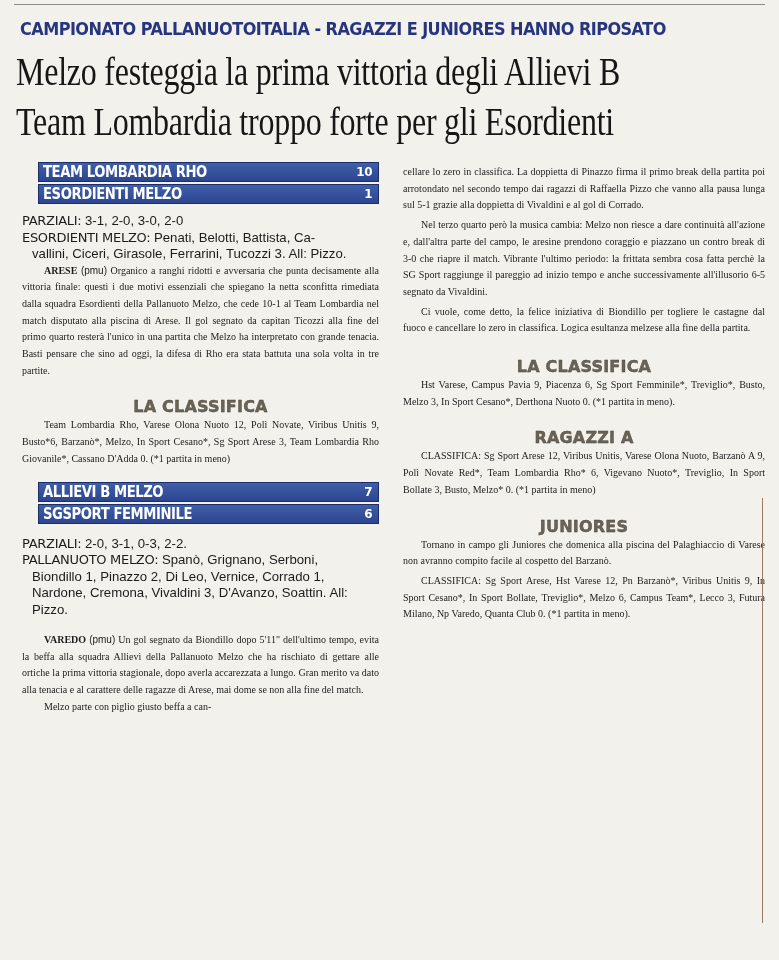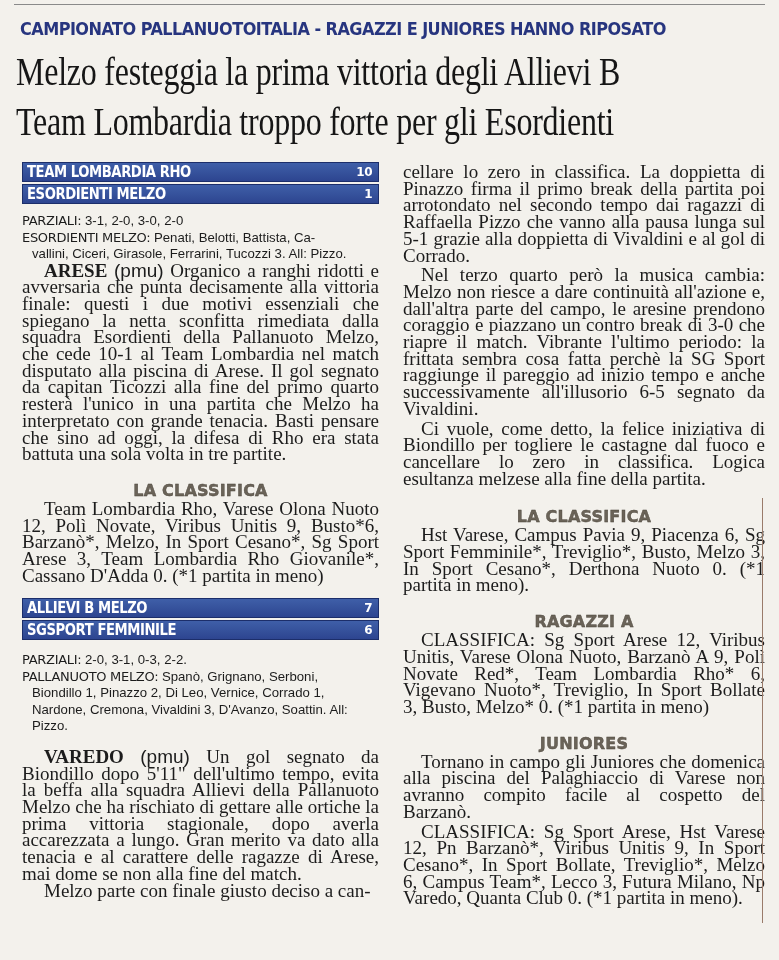--- a/index.html
+++ b/index.html
@@ -34,31 +34,32 @@
     background: #9a7b6a;
   }
   .scorebar {
     background: linear-gradient(#3f5fa8, #2d4590);
     border: 1px solid #1c2e6a;
     color: #fff; height: 18px; margin-bottom: 2px;
     display: flex; justify-content: space-between; align-items: center;
     padding: 0 6px 0 4px;
     font-family: "DejaVu Sans", sans-serif; font-weight: bold; font-size: 15px;
     letter-spacing: -0.5px;
+    margin-left: 16px;
   }
   .scorebar .team { transform: scaleX(0.88); transform-origin: left; white-space: nowrap; }
   .scorebar .score { font-size: 12px; }
   .info {
     font-family: "Liberation Sans", sans-serif; font-size: 13.2px;
     line-height: 16.5px; margin-top: 9px;
   }
   .info .lbl { font-family: "DejaVu Sans", sans-serif; font-weight: normal; font-size: 13px; letter-spacing: -0.3px; }
   .info .indent { padding-left: 10px; }
   .body {
-    font-family: "Liberation Serif", serif; font-size: 19px;
+    font-family: "Liberation Serif", serif; font-size: 10px;
     line-height: 16.7px; text-align: justify; margin: 0;
   }
   .body.first { text-indent: 22px; }
   .body.indent { text-indent: 18px; }
   .body b { font-weight: bold; }
   .body .pmu { font-family: "Liberation Sans", sans-serif; }
   .section-head {
     text-align: center; font-family: "DejaVu Sans", sans-serif; font-weight: 900;
     font-size: 16px; color: #6a6358; letter-spacing: 0.2px; margin: 0;
     -webkit-text-stroke: 0.4px #4a443b;
@@ -111,21 +112,21 @@
   <div class="info" style="margin-top:12px;">
     <div><span class="lbl">PARZIALI:</span> <span>2-0, 3-1, 0-3, 2-2.</span></div>
     <div><span class="lbl">PALLANUOTO MELZO:</span> <span>Spanò, Grignano, Serboni,</span></div>
     <div class="indent">Biondillo 1, Pinazzo 2, Di Leo, Vernice, Corrado 1, Nardone, Cremona, Vivaldini 3, D'Avanzo, Soattin. All: Pizzo.</div>
   </div>
   <p class="body first" style="margin-top:14px;">
     <b>VAREDO</b>
     <span class="pmu">(pmu)</span>
     <span>Un gol segnato da Biondillo dopo 5'11" dell'ultimo tempo, evita la beffa alla squadra Allievi della Pallanuoto Melzo che ha rischiato di gettare alle ortiche la prima vittoria stagionale, dopo averla accarezzata a lungo. Gran merito va dato alla tenacia e al carattere delle ragazze di Arese, mai dome se non alla fine del match.</span>
   </p>
-  <p class="body first">Melzo parte con finale giusto deciso a can-</p>
+  <p class="body first">Melzo parte con piglio giusto beffa a can-</p>
 </div>
 
 <div class="col col-right">
   <p class="body">cellare lo zero in classifica. La doppietta di Pinazzo firma il primo break della partita poi arrotondato nel secondo tempo dai ragazzi di Raffaella Pizzo che vanno alla pausa lunga sul 5-1 grazie alla doppietta di Vivaldini e al gol di Corrado.</p>
   <p class="body indent" style="margin-top:3px;">Nel terzo quarto però la musica cambia: Melzo non riesce a dare continuità all'azione e, dall'altra parte del campo, le aresine prendono coraggio e piazzano un contro break di 3-0 che riapre il match. Vibrante l'ultimo periodo: la frittata sembra cosa fatta perchè la SG Sport raggiunge il pareggio ad inizio tempo e anche successivamente all'illusorio 6-5 segnato da Vivaldini.</p>
   <p class="body indent" style="margin-top:3px;">Ci vuole, come detto, la felice iniziativa di Biondillo per togliere le castagne dal fuoco e cancellare lo zero in classifica. Logica esultanza melzese alla fine della partita.</p>
 
   <div class="section-head" style="margin-top:20px;">LA CLASSIFICA</div>
   <p class="body indent" style="margin-top:1px;">Hst Varese, Campus Pavia 9, Piacenza 6, Sg Sport Femminile*, Treviglio*, Busto, Melzo 3, In Sport Cesano*, Derthona Nuoto 0. (*1 partita in meno).</p>
 

